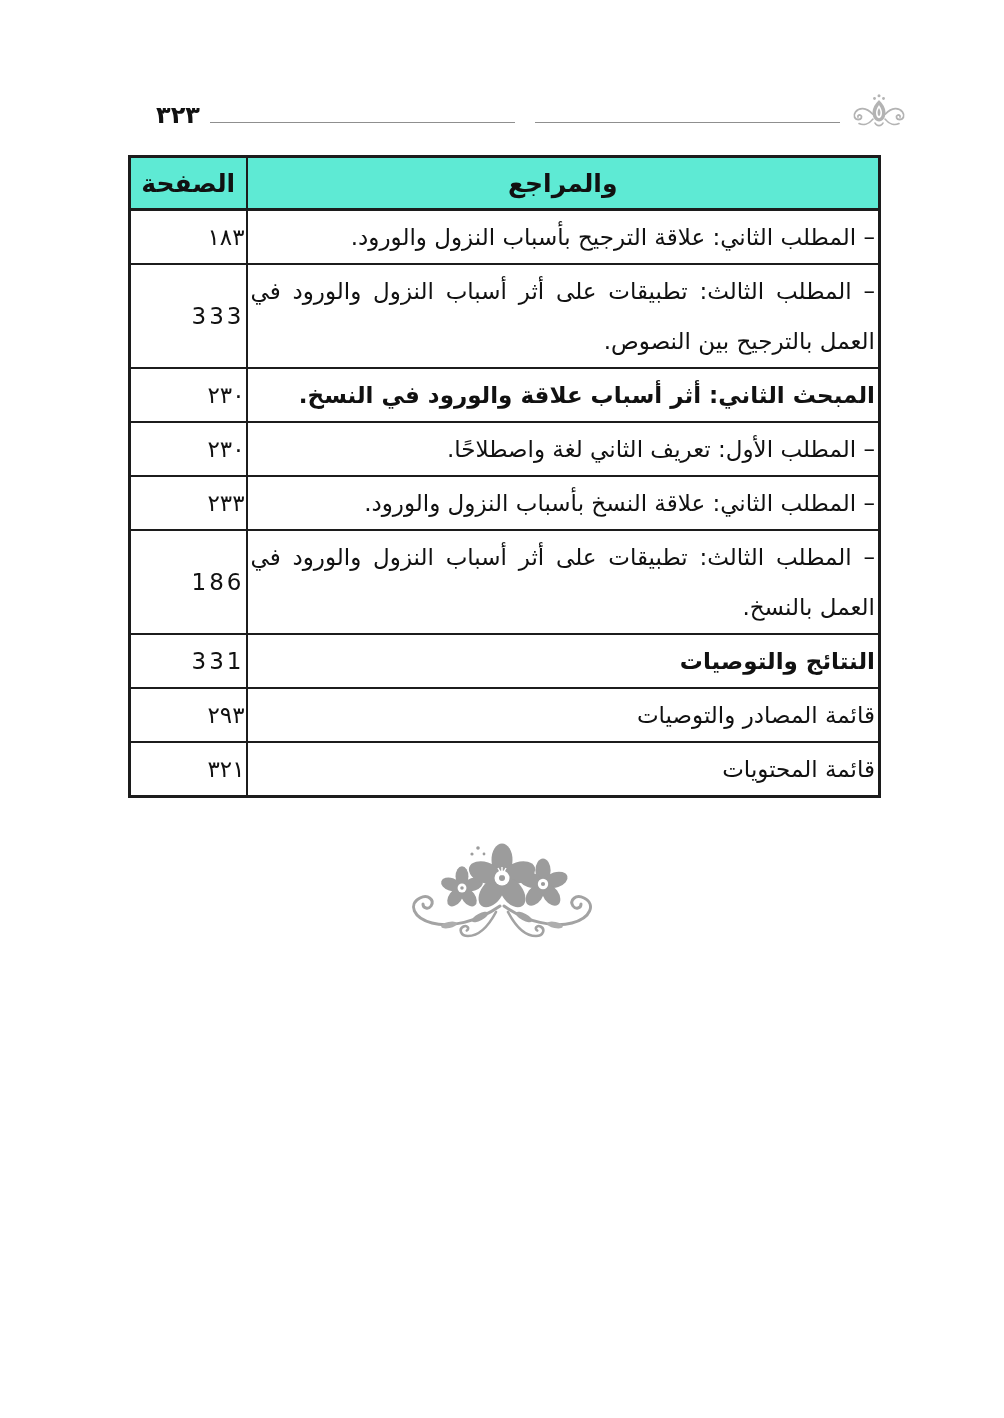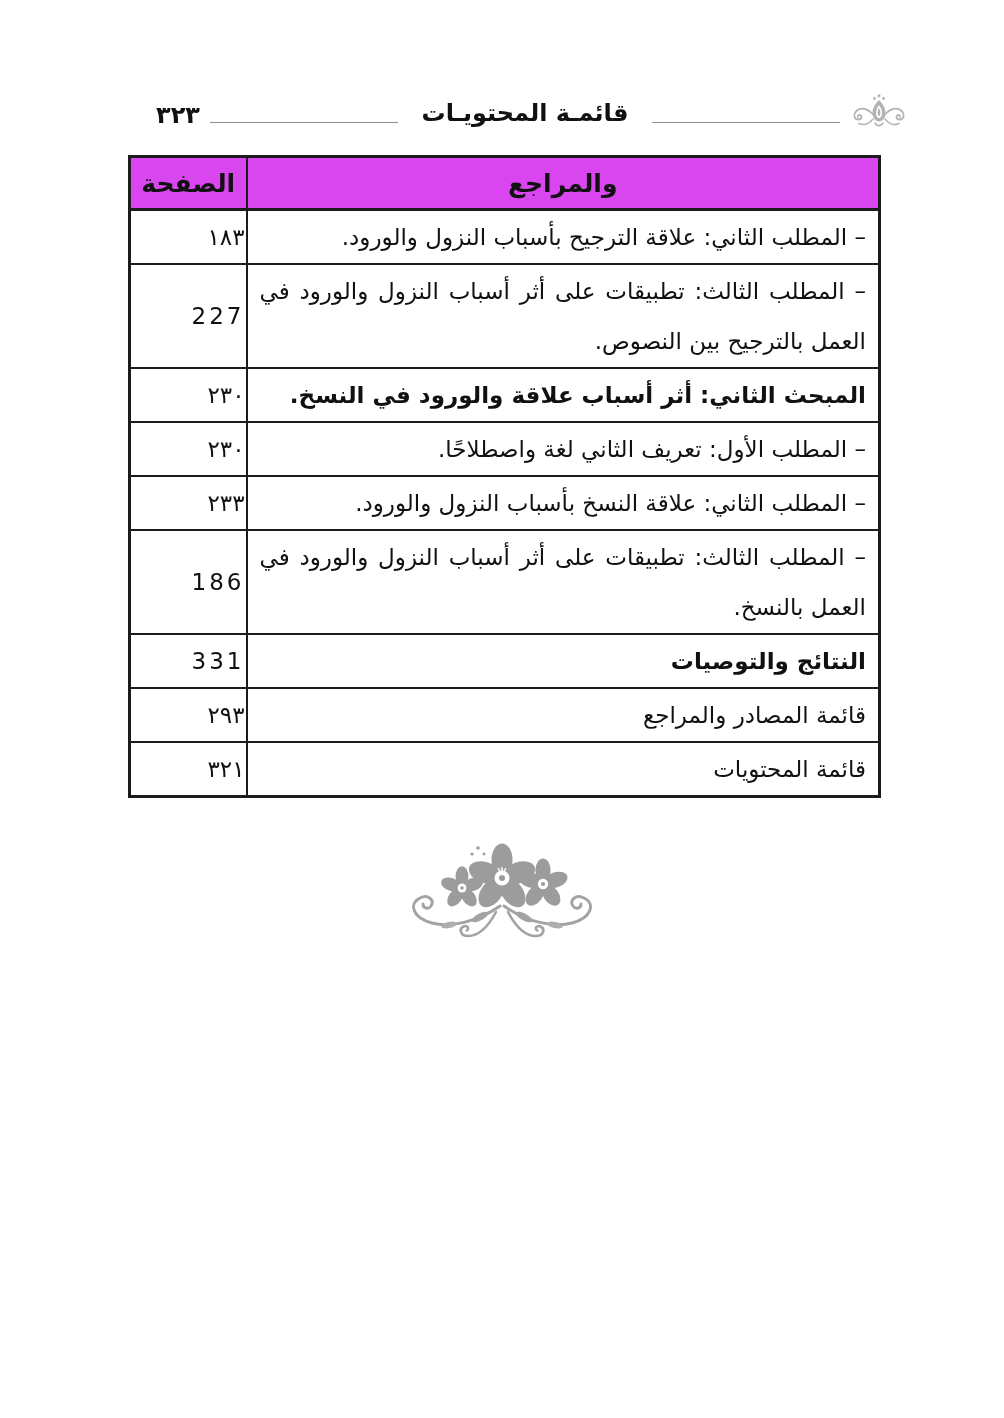--- a/index.html
+++ b/index.html
@@ -29,48 +29,47 @@
   .header-ornament{flex:0 0 auto;margin-top:-4px;}
 
   
   table.toc{
     position:absolute;top:155px;left:128px;width:750px;
     border-collapse:collapse;direction:rtl;table-layout:fixed;
     border:3px solid #1c1c1c;
   }
   .toc th,.toc td{border:2px solid #1c1c1c;vertical-align:middle;}
   .toc thead th{
-    background:#d946ef;height:48px;font-size:25px;font-weight:bold;
+    background:#5eead4;height:48px;font-size:25px;font-weight:bold;
     text-align:center;border-bottom:3px solid #1c1c1c;
   }
   .toc col.c-subject{width:633px;}
   .toc col.c-page{width:117px;}
   td.subject{
-    font-size:23px;line-height:50px;padding:1px 12px;
+    font-size:23px;line-height:50px;padding:1px 3px;
     text-align:justify;text-align-last:auto;
   }
   td.subject.bold{font-weight:bold;}
   td.page{
     font-size:23px;line-height:50px;text-align:right;letter-spacing:3px;
     white-space:nowrap;
   }
 
   
   .footer-ornament{
     position:absolute;top:838px;left:0;width:1004px;
     display:flex;justify-content:center;
   }
 </style>
 </head>
 <body>
 
 <header class="page-header">
   <span class="page-num">٣٢٣</span>
   <span class="hrule"></span>
-  <span class="page-title">قائمـة المحتويـات</span>
   <span class="hrule"></span>
   <span class="header-ornament">
     <svg width="58" height="40" viewBox="0 0 58 40" fill="none">
 
       <path d="M29 7 C25 11 22.5 15 22.5 19.5 C22.5 25 25.5 28.5 29 28.5 C32.5 28.5 35.5 25 35.5 19.5 C35.5 15 33 11 29 7 Z" fill="#b3b3b3"></path>
       <path d="M29 12 C27 15 26 17.5 26 19.8 C26 23 27.4 25.2 29 25.2 C30.6 25.2 32 23 32 19.8 C32 17.5 31 15 29 12 Z" fill="#ffffff"></path>
       <path d="M29 15 C28 16.5 27.6 18 27.6 19.5 C27.6 21.5 28.2 23 29 23 C29.8 23 30.4 21.5 30.4 19.5 C30.4 18 30 16.5 29 15 Z" fill="#b3b3b3"></path>
 
       <path d="M22.5 21 C16 14 9 14.5 5.5 19 C3 22.5 4.5 26.5 8.5 26.5 C11.5 26.5 12.5 23.5 10.5 22.3 C9 21.5 7.5 22.5 8 24" stroke="#b3b3b3" stroke-width="1.8" stroke-linecap="round"></path>
       <path d="M23 26 C19 31 13.5 32.5 9 30.5" stroke="#b3b3b3" stroke-width="1.6" stroke-linecap="round"></path>
@@ -99,21 +98,21 @@
     </tr>
   </thead>
   <tbody id="rows">
   <tr>
     <td class="subject">– المطلب الثاني: علاقة الترجيح بأسباب النزول والورود.</td>
     <td class="page">١٨٣</td>
   </tr>
 
   <tr>
     <td class="subject">– المطلب الثالث: تطبيقات على أثر أسباب النزول والورود في العمل بالترجيح بين النصوص.</td>
-    <td class="page">227</td>
+    <td class="page">333</td>
   </tr>
 
   <tr>
     <td class="subject bold">المبحث الثاني: أثر أسباب علاقة والورود في النسخ.</td>
     <td class="page">٢٣٠</td>
   </tr>
 
   <tr>
     <td class="subject">– المطلب الأول: تعريف الثاني لغة واصطلاحًا.</td>
     <td class="page">٢٣٠</td>
@@ -128,21 +127,21 @@
     <td class="subject">– المطلب الثالث: تطبيقات على أثر أسباب النزول والورود في العمل بالنسخ.</td>
     <td class="page">186</td>
   </tr>
 
   <tr>
     <td class="subject bold">النتائج والتوصيات</td>
     <td class="page">331</td>
   </tr>
 
   <tr>
-    <td class="subject">قائمة المصادر والمراجع</td>
+    <td class="subject">قائمة المصادر والتوصيات</td>
     <td class="page">٢٩٣</td>
   </tr>
 
   <tr>
     <td class="subject">قائمة المحتويات</td>
     <td class="page">٣٢١</td>
   </tr>
 </tbody>
 </table>
 

